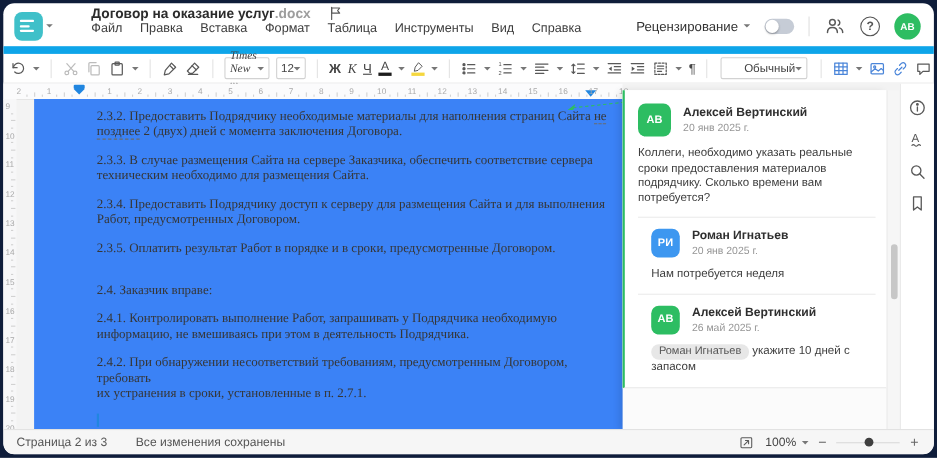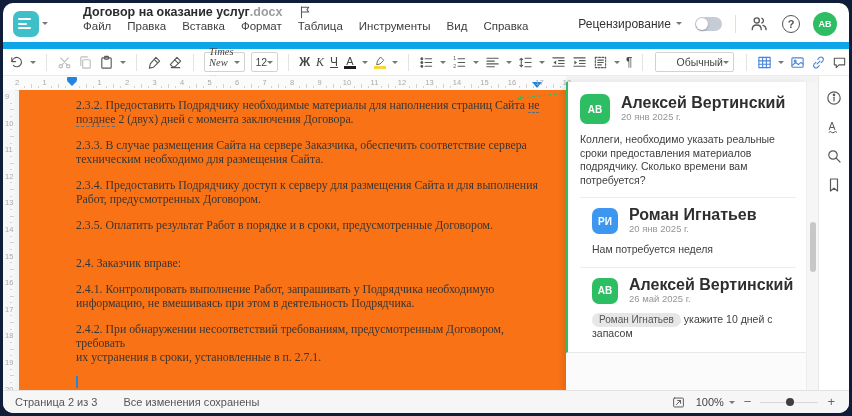--- a/index.html
+++ b/index.html
@@ -53,42 +53,42 @@
   .hr-num{position:absolute;top:2px;transform:translateX(-50%);font-size:7.5px;color:#a9a9a9;}
   .hr-tick{position:absolute;bottom:2px;width:1px;height:4px;background:#d2d2d2;}
   .hr-tick.s{height:2px;}
   .v-ruler{position:absolute;left:0;top:14px;bottom:0;width:12px;background:#f7f7f8;}
   .vr-num{position:absolute;left:2px;font-size:7.5px;color:#a9a9a9;}
   .vr-tick{position:absolute;left:7px;width:4px;height:1px;background:#d2d2d2;}
   .vr-tick.s{width:2px;}
   .m-first{position:absolute;left:64px;top:1px;width:10px;height:4px;background:var(--accent_blue,#2186e0);border-radius:1px;}
   .m-first-tri{position:absolute;left:64px;top:5px;width:0;height:0;border:5px solid transparent;border-top:5px solid var(--accent_blue,#2186e0);}
   .m-right{position:absolute;left:529px;top:6px;width:0;height:0;border:5px solid transparent;border-top:6px solid var(--accent_blue,#2186e0);}
-  .page{position:absolute;left:16px;top:14px;bottom:0;width:551px;background:#f97316;}
+  .page{position:absolute;left:28px;top:14px;bottom:0;width:551px;background:#3b82f6;}
   .doc-text{margin:8px 0 0 57px;width:474px;font-family:"Liberation Serif",serif;font-size:11.8px;
     line-height:14px;color:#363636;}
   .doc-text p{margin:0 0 12px;white-space:pre-wrap;}
   .doc-text p.big-gap{margin-top:24px;}
   .anchor{border-bottom:1px dashed #6b6b6b;}
   .cursor{display:block;width:1.5px;height:12px;background:var(--accent_blue,#2186e0);margin-top:2px;}
   .connector{position:absolute;left:512px;top:14px;pointer-events:none;}
   
   .comments{position:absolute;left:563px;top:6px;bottom:0;width:240px;background:#fbfbfb;
     box-shadow:-3px 1px 6px rgba(0,0,0,.10);box-sizing:border-box;}
   .thread{background:#fff;border-left:2.5px solid var(--comment_green,#2dbd62);border-bottom:1px solid #e9e9e9;
     padding:12px 10px 12px 12px;}
   .card-head{display:flex;align-items:center;gap:11px;}
   .avatar-sq{width:30px;height:30px;border-radius:7px;color:#fff;font-size:10px;font-weight:bold;
     display:flex;align-items:center;justify-content:center;position:relative;flex:0 0 auto;}
   .avatar-sq::after{content:"";position:absolute;left:2px;bottom:-4px;width:0;height:0;
     border:4px solid transparent;border-top-color:inherit;}
   .green-av{background:var(--comment_green,#2dbd62);border-top-color:var(--comment_green,#2dbd62);}
   .blue-av{background:var(--reply_blue,#3d97f0);border-top-color:var(--reply_blue,#3d97f0);}
   .reply .avatar-sq{width:26px;height:26px;}
-  .cname{font-size:16px;font-weight:bold;color:#2f2f2f;line-height:13px;}
+  .cname{font-size:11px;font-weight:bold;color:#2f2f2f;line-height:13px;}
   .cdate{font-size:9.5px;color:#959595;margin-top:2px;}
   .cbody{font-size:10.5px;color:#3e3e3e;line-height:13.5px;margin-top:9px;white-space:pre-wrap;}
   .sep{height:1px;background:#ececec;margin:10px 0;}
   .reply{margin-left:12px;}
   .mention{display:inline-block;background:#e7e7e7;color:#555;border-radius:9px;padding:1px 7px;font-size:10px;line-height:12px;}
   .scrolltrack{position:absolute;left:803px;top:6px;bottom:0;width:12px;background:#f6f6f6;border-left:1px solid #ededed;box-sizing:border-box;}
   .scrollthumb{position:absolute;left:3px;top:140px;width:6px;height:50px;border-radius:3px;background:#c7c7c7;}
   .side-tools{position:absolute;left:815px;top:0;bottom:0;width:31px;background:#fff;border-left:1px solid #e8e8e8;
     display:flex;flex-direction:column;align-items:center;gap:11px;padding-top:13px;box-sizing:border-box;}
   .side-tools .tb-btn{width:18px;height:18px;}

